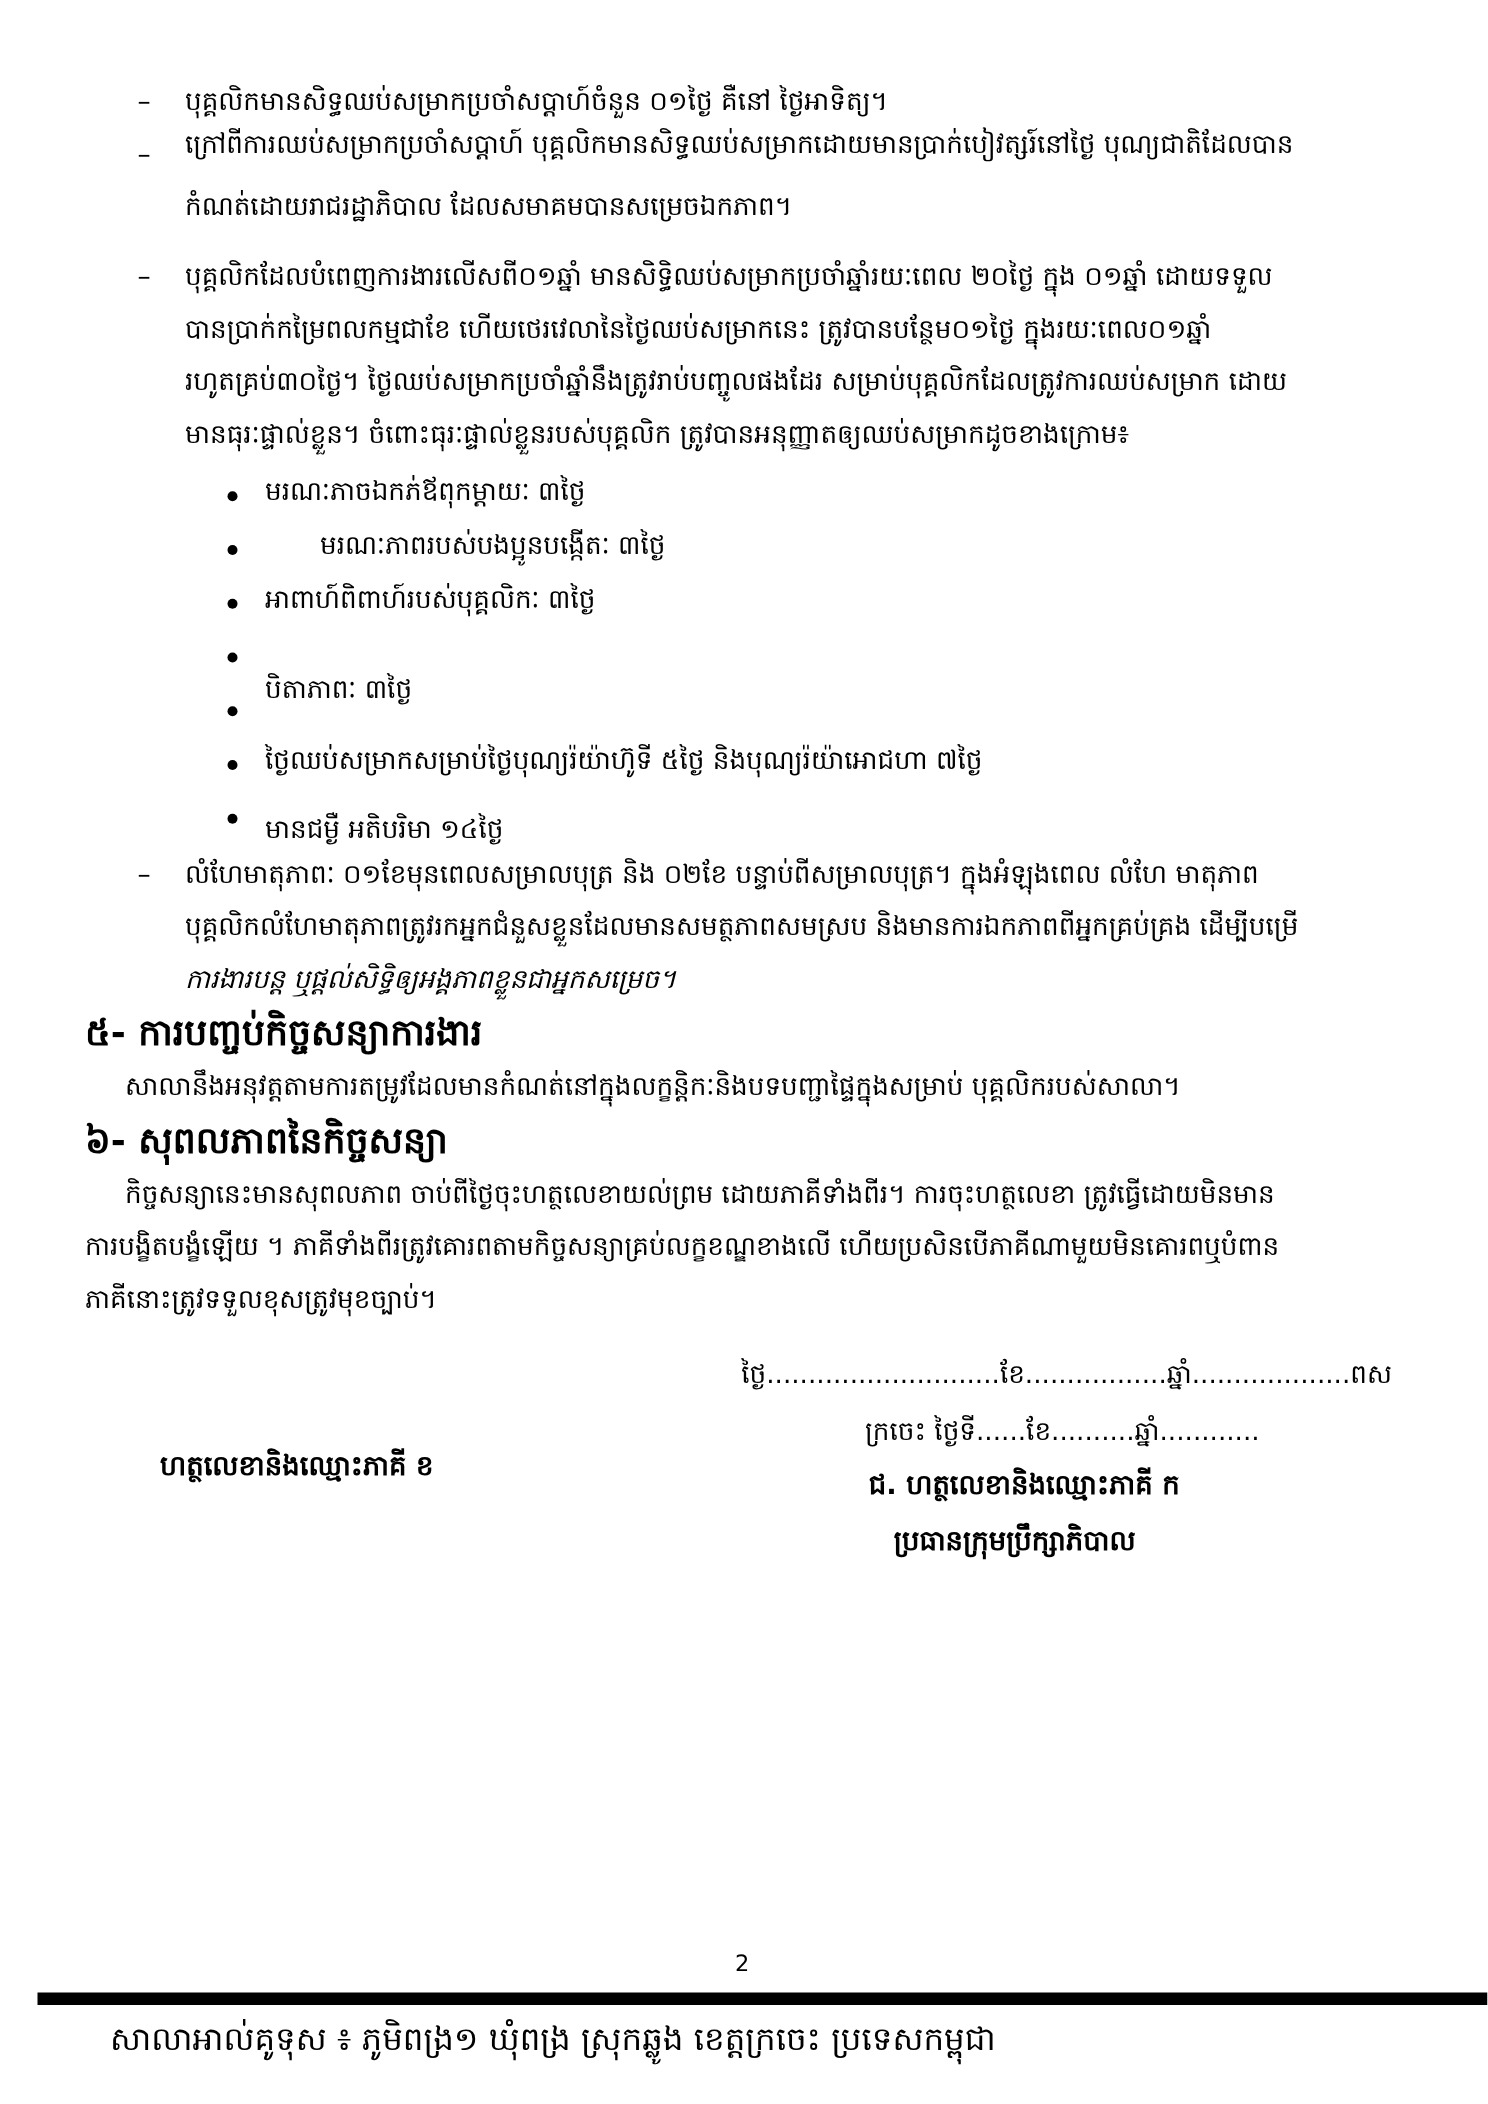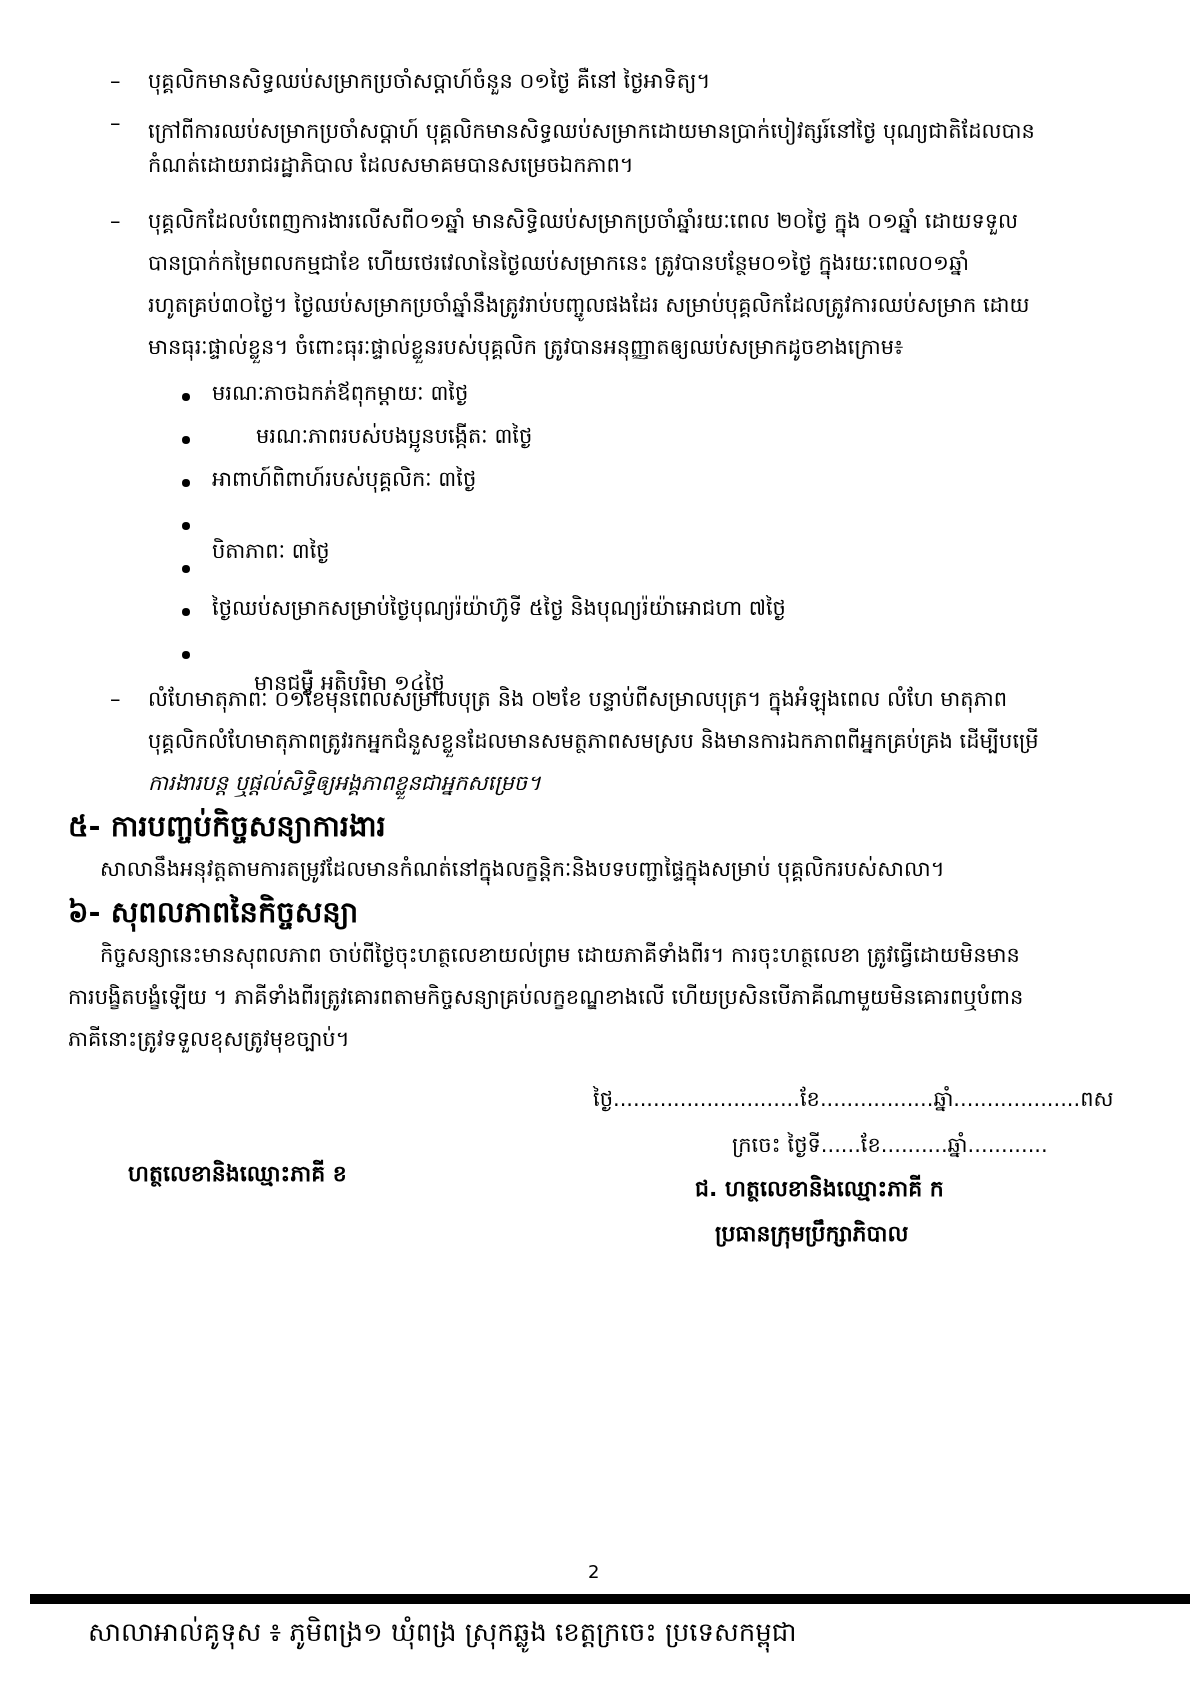--- a/index.html
+++ b/index.html
@@ -87,21 +87,21 @@
   </style>
 </head>
 <body>
 
 <div class="page">
 
   <span class="dash" style="top:66px;">–</span>
   <div class="line" style="left:148px; top:66px;">បុគ្គលិកមានសិទ្ធឈប់សម្រាកប្រចាំសប្តាហ៍ចំនួន ០១ថ្ងៃ គឺនៅ ថ្ងៃអាទិត្យ។</div>
 
   <span class="dash" style="top:108px;">–</span>
-  <div class="line" style="left:148px; top:116px;">ក្រៅពីការឈប់សម្រាកប្រចាំសប្តាហ៍ បុគ្គលិកមានសិទ្ធឈប់សម្រាកដោយមានប្រាក់បៀវត្សរ៍នៅថ្ងៃ បុណ្យជាតិដែលបាន</div>
+  <div class="line" style="left:148px; top:100px;">ក្រៅពីការឈប់សម្រាកប្រចាំសប្តាហ៍ បុគ្គលិកមានសិទ្ធឈប់សម្រាកដោយមានប្រាក់បៀវត្សរ៍នៅថ្ងៃ បុណ្យជាតិដែលបាន</div>
   <div class="line" style="left:148px; top:150px;">កំណត់ដោយរាជរដ្ឋាភិបាល ដែលសមាគមបានសម្រេចឯកភាព។</div>
 
   <span class="dash" style="top:206px;">–</span>
   <div class="line" style="left:148px; top:206px;"> បុគ្គលិកដែលបំពេញការងារលើសពី០១ឆ្នាំ មានសិទ្ធិឈប់សម្រាកប្រចាំឆ្នាំរយៈពេល ២០ថ្ងៃ ក្នុង ០១ឆ្នាំ ដោយទទួល</div>
   <div class="line" style="left:148px; top:248px;">បានប្រាក់កម្រៃពលកម្មជាខែ ហើយថេរវេលានៃថ្ងៃឈប់សម្រាកនេះ ត្រូវបានបន្ថែម០១ថ្ងៃ       ក្នុងរយៈពេល០១ឆ្នាំ</div>
   <div class="line" style="left:148px; top:290px;">រហូតគ្រប់៣០ថ្ងៃ។ ថ្ងៃឈប់សម្រាកប្រចាំឆ្នាំនឹងត្រូវរាប់បញ្ចូលផងដែរ សម្រាប់បុគ្គលិកដែលត្រូវការឈប់សម្រាក ដោយ</div>
   <div class="line" style="left:148px; top:332px;">មានធុរៈផ្ទាល់ខ្លួន។ ចំពោះធុរៈផ្ទាល់ខ្លួនរបស់បុគ្គលិក ត្រូវបានអនុញ្ញាតឲ្យឈប់សម្រាកដូចខាងក្រោម៖</div>
 
   <span class="bullet" style="top:393px;"></span>
   <div class="line" style="left:212px; top:378px;">មរណៈភាចឯកភ់ឪពុកម្តាយៈ ៣ថ្ងៃ</div>
@@ -114,37 +114,37 @@
 
   <span class="bullet" style="top:522px;"></span>
 
   <span class="bullet" style="top:565px;"></span>
   <div class="line" style="left:212px; top:536px;">បិតាភាពៈ ៣ថ្ងៃ</div>
 
   <span class="bullet" style="top:608px;"></span>
   <div class="line" style="left:212px; top:593px;">ថ្ងៃឈប់សម្រាកសម្រាប់ថ្ងៃបុណ្យរ៉យ៉ាហ៊ូទី ៥ថ្ងៃ និងបុណ្យរ៉យ៉ាអោជហា ៧ថ្ងៃ</div>
 
   <span class="bullet" style="top:651px;"></span>
-  <div class="line" style="left:212px; top:668px;margin-left:42px;">មានជម្ងឺ អតិបរិមា ១៤ថ្ងៃ</div>
+  <div class="line" style="left:212px; top:648px;">មានជម្ងឺ អតិបរិមា ១៤ថ្ងៃ</div>
 
   <span class="dash" style="top:684px;">–</span>
   <div class="line" style="left:148px; top:684px;">លំហែមាតុភាពៈ ០១ខែមុនពេលសម្រាលបុត្រ និង ០២ខែ បន្ទាប់ពីសម្រាលបុត្រ។ ក្នុងអំឡុងពេល លំហែ    មាតុភាព</div>
   <div class="line" style="left:148px; top:726px;">បុគ្គលិកលំហែមាតុភាពត្រូវរកអ្នកជំនួសខ្លួនដែលមានសមត្ថភាពសមស្រប និងមានការឯកភាពពីអ្នកគ្រប់គ្រង ដើម្បីបម្រើ</div>
   <div class="line" style="left:148px; top:768px;font-style:italic;">ការងារបន្ត ឬផ្តល់សិទ្ធិឲ្យអង្គភាពខ្លួនជាអ្នកសម្រេច។</div>
 
   <div class="heading" style="top:810px;">៥- ការបញ្ចប់កិច្ចសន្យាការងារ</div>
   <div class="line" style="left:100px; top:854px;">សាលានឹងអនុវត្តតាមការតម្រូវដែលមានកំណត់នៅក្នុងលក្ខន្តិកៈនិងបទបញ្ជាផ្ទៃក្នុងសម្រាប់ បុគ្គលិករបស់សាលា។</div>
 
   <div class="heading" style="top:896px;">៦- សុពលភាពនៃកិច្ចសន្យា</div>
   <div class="line" style="left:100px; top:940px;">កិច្ចសន្យានេះមានសុពលភាព ចាប់ពីថ្ងៃចុះហត្ថលេខាយល់ព្រម ដោយភាគីទាំងពីរ។ ការចុះហត្ថលេខា ត្រូវធ្វើដោយមិនមាន</div>
   <div class="line" style="left:68px; top:982px;">ការបង្ខិតបង្ខំឡើយ ។ ភាគីទាំងពីរត្រូវគោរពតាមកិច្ចសន្យាគ្រប់លក្ខខណ្ឌខាងលើ ហើយប្រសិនបើភាគីណាមួយមិនគោរពឬបំពាន</div>
   <div class="line" style="left:68px; top:1024px;">ភាគីនោះត្រូវទទួលខុសត្រូវមុខច្បាប់។</div>
 
   <div class="sig" style="left:593px; top:1084px;">ថ្ងៃ............................ខែ.................ឆ្នាំ...................ពស</div>
-  <div class="sig" style="left:692px; top:1130px;margin-left:40px;">ក្រចេះ ថ្ងៃទី......ខែ..........ឆ្នាំ............</div>
+  <div class="sig" style="left:692px; top:1130px;">ក្រចេះ ថ្ងៃទី......ខែ..........ឆ្នាំ............</div>
   <div class="sig-bold" style="left:128px; top:1158px;">ហត្ថលេខានិងឈ្មោះភាគី ខ</div>
   <div class="sig-bold" style="left:695px; top:1173px;">ជ. ហត្ថលេខានិងឈ្មោះភាគី ក</div>
   <div class="sig-bold" style="left:715px; top:1218px;">ប្រធានក្រុមប្រឹក្សាភិបាល</div>
 
   <div class="page-number">2</div>
   <div class="footer-bar"></div>
   <div class="footer-text">សាលាអាល់គូទុស ៖ ភូមិពង្រ១ ឃុំពង្រ ស្រុកឆ្លូង ខេត្តក្រចេះ ប្រទេសកម្ពុជា</div>
 
 </div>
 

